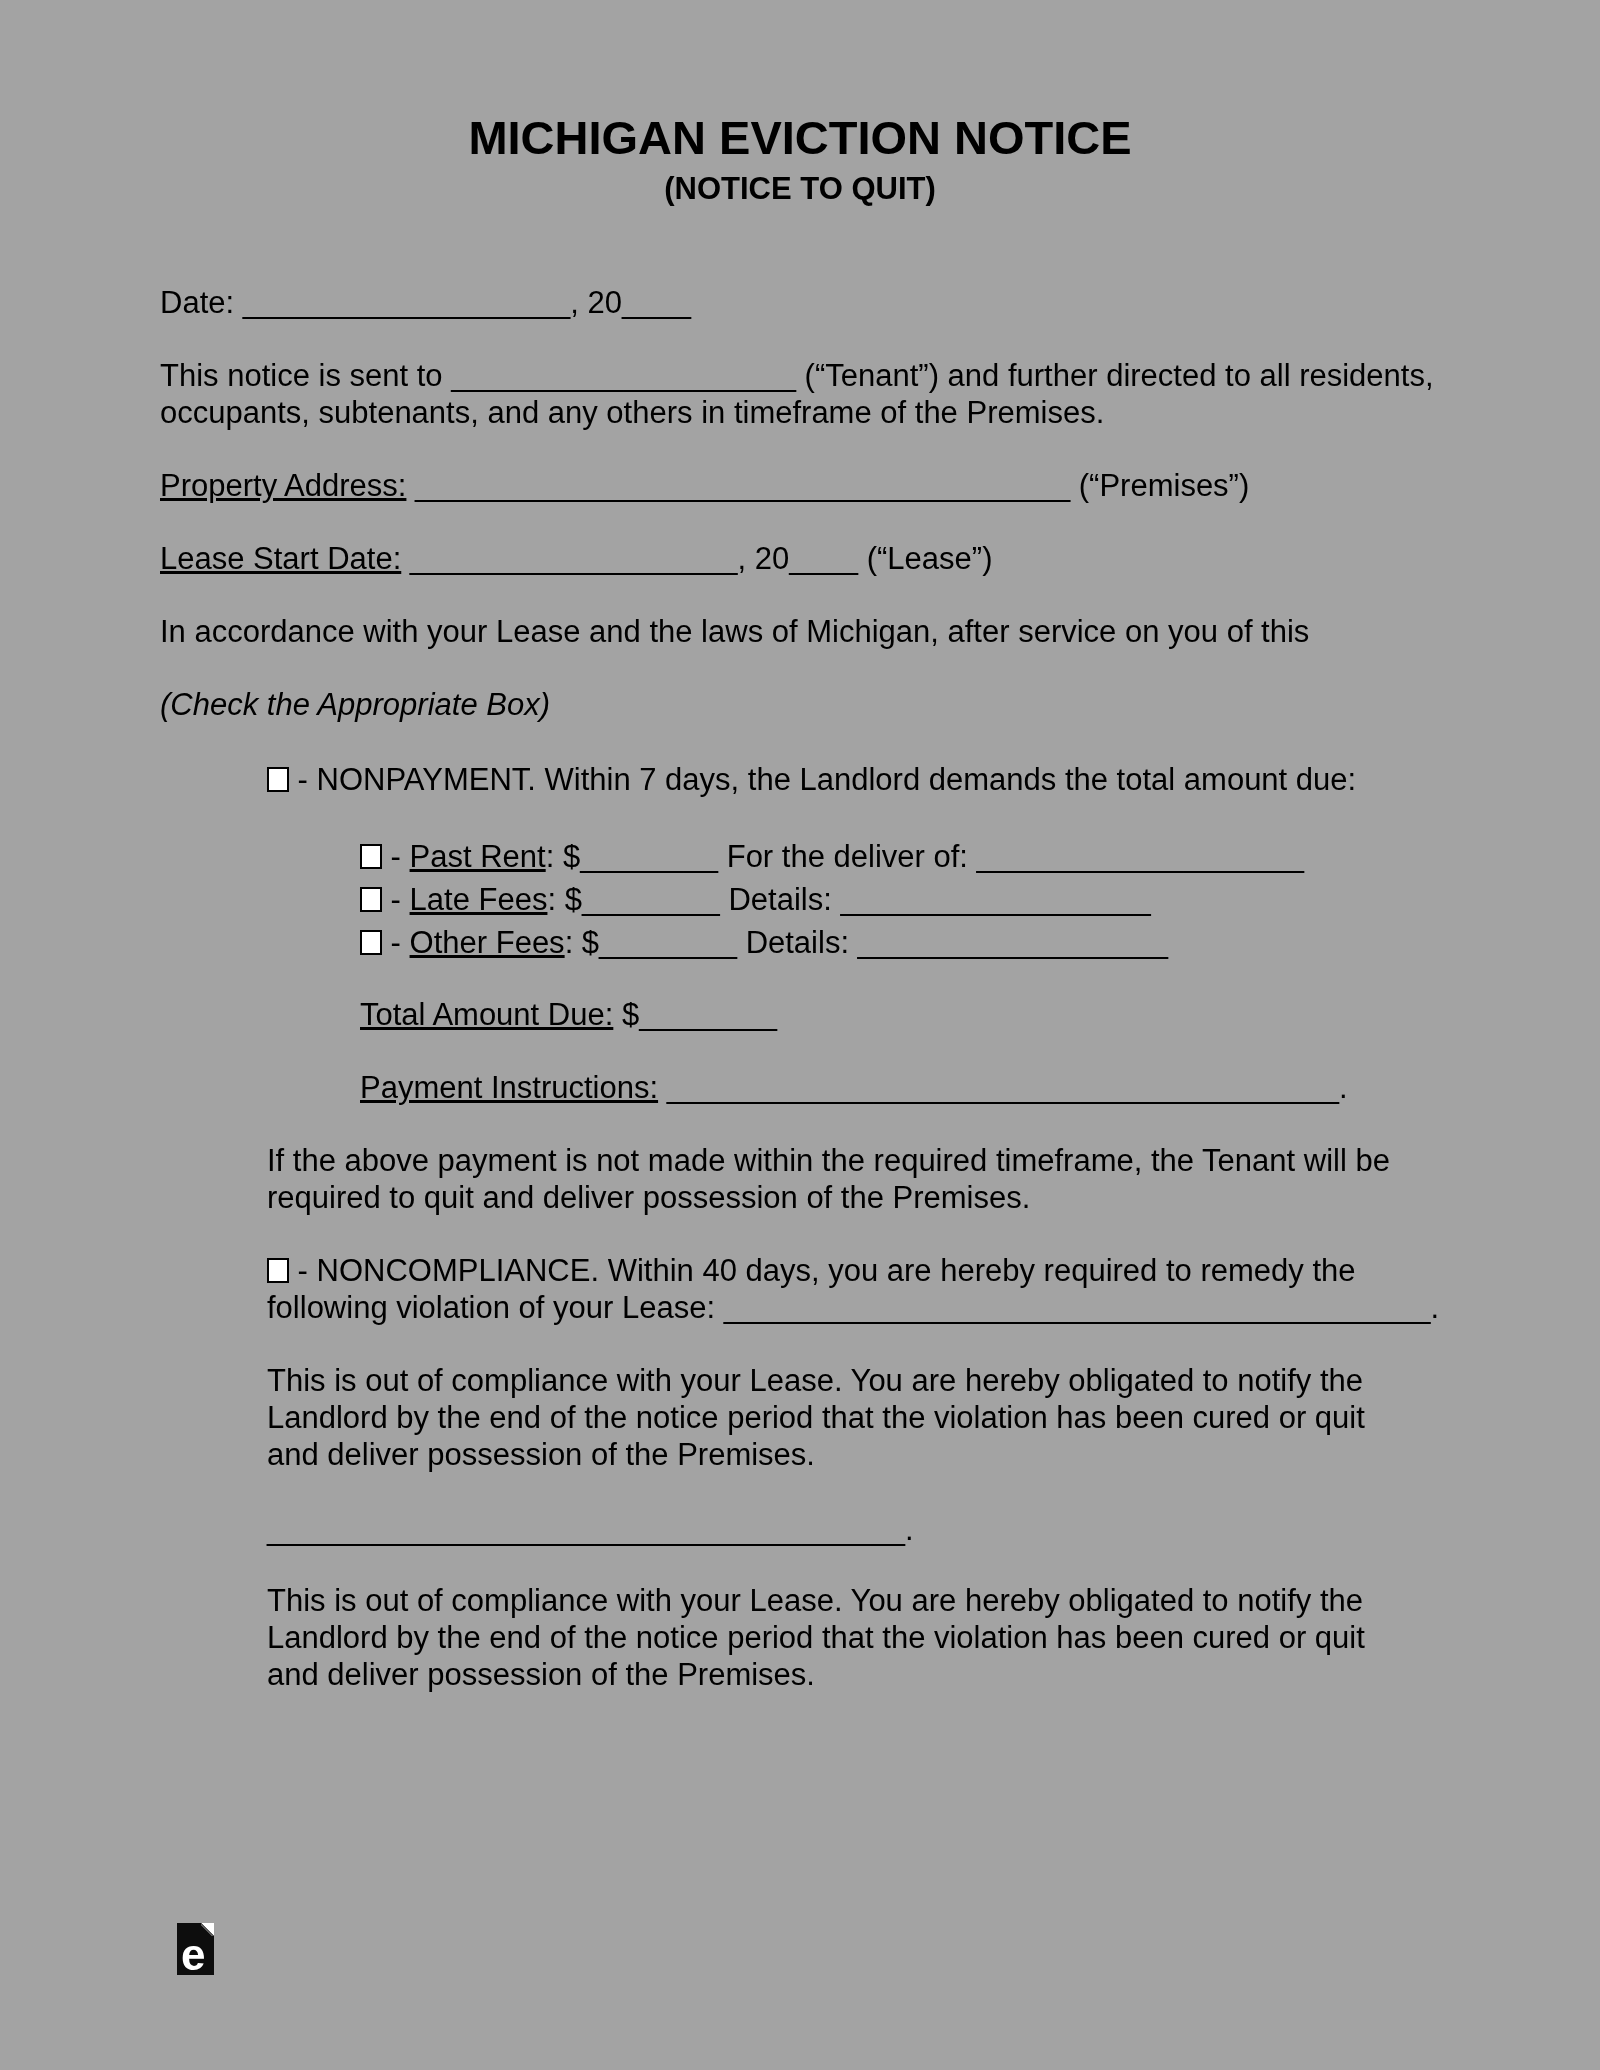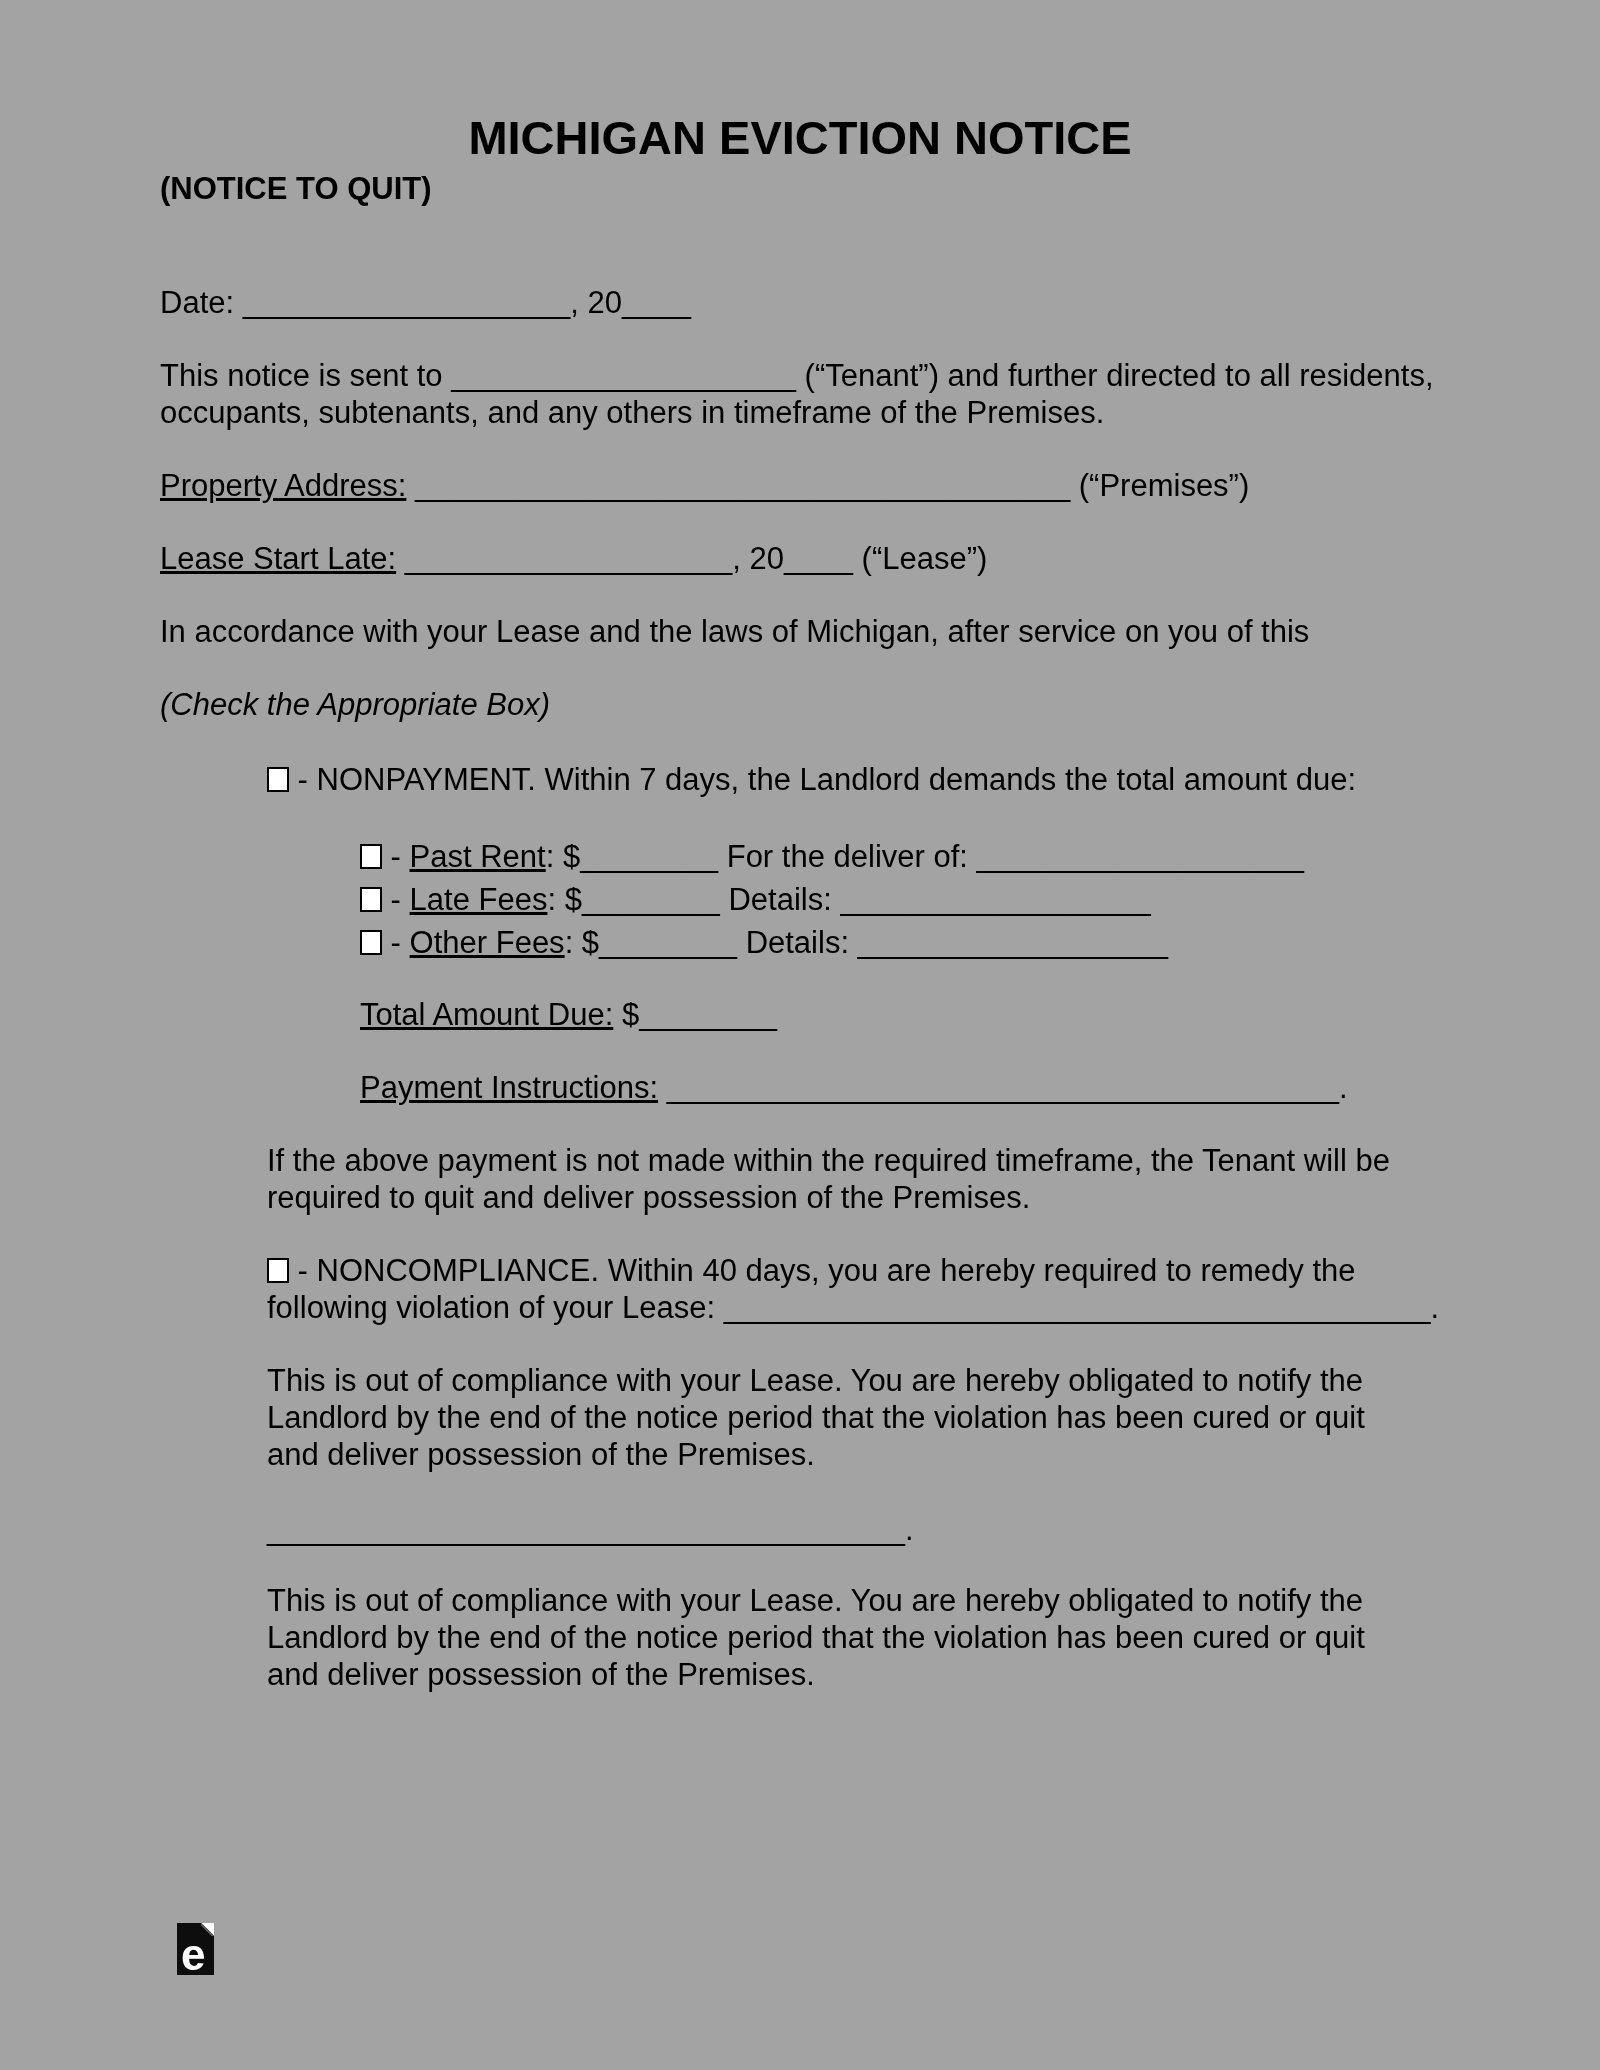--- a/index.html
+++ b/index.html
@@ -21,20 +21,21 @@
     line-height: 52px;
     font-weight: bold;
     text-align: center;
     margin: 0;
     white-space: pre;
   }
   .subtitle {
     font-size: 31px;
     line-height: 38px;
     font-weight: bold;
+    text-align: center;
     margin-top: 6px;
     white-space: pre;
   }
   .m-date  { margin-top: 76px; }
   .m-std   { margin-top: 36px; }
   .m-np    { margin-top: 38px; }
   .m-fees  { margin-top: 37px; }
   .m-total { margin-top: 32px; }
   .m-blank { margin-top: 38px; }
   .m-c2    { margin-top: 34px; }
@@ -86,21 +87,21 @@
 
     <div class="line m-date">Date: ___________________, 20____</div>
 
     <div class="m-std">
         <div class="line">This notice is sent to ____________________ (“Tenant”) and further directed to all residents,</div>
         <div class="line">occupants, subtenants, and any others in timeframe of the Premises.</div>
       </div>
 
     <div class="line m-std"><span class="u">Property Address:</span><span> ______________________________________ (“Premises”)</span></div>
 
-    <div class="line m-std"><span class="u">Lease Start Late:</span><span> ___________________, 20____ (“Lease”)</span></div>
+    <div class="line m-std"><span class="u">Lease Start Date:</span><span> ___________________, 20____ (“Lease”)</span></div>
 
     <div class="m-std">
         <div class="line">In accordance with your Lease and the laws of Michigan, after service on you of this</div>
       </div>
 
     <div class="line i m-std">(Check the Appropriate Box)</div>
 
     <div class="line ind1 m-np"><span class="cb"></span><span> - </span><span class="b">NONPAYMENT</span><span>. Within 7 days, the Landlord demands the total amount due:</span></div>
 
     <div class="fees ind2 m-fees">

